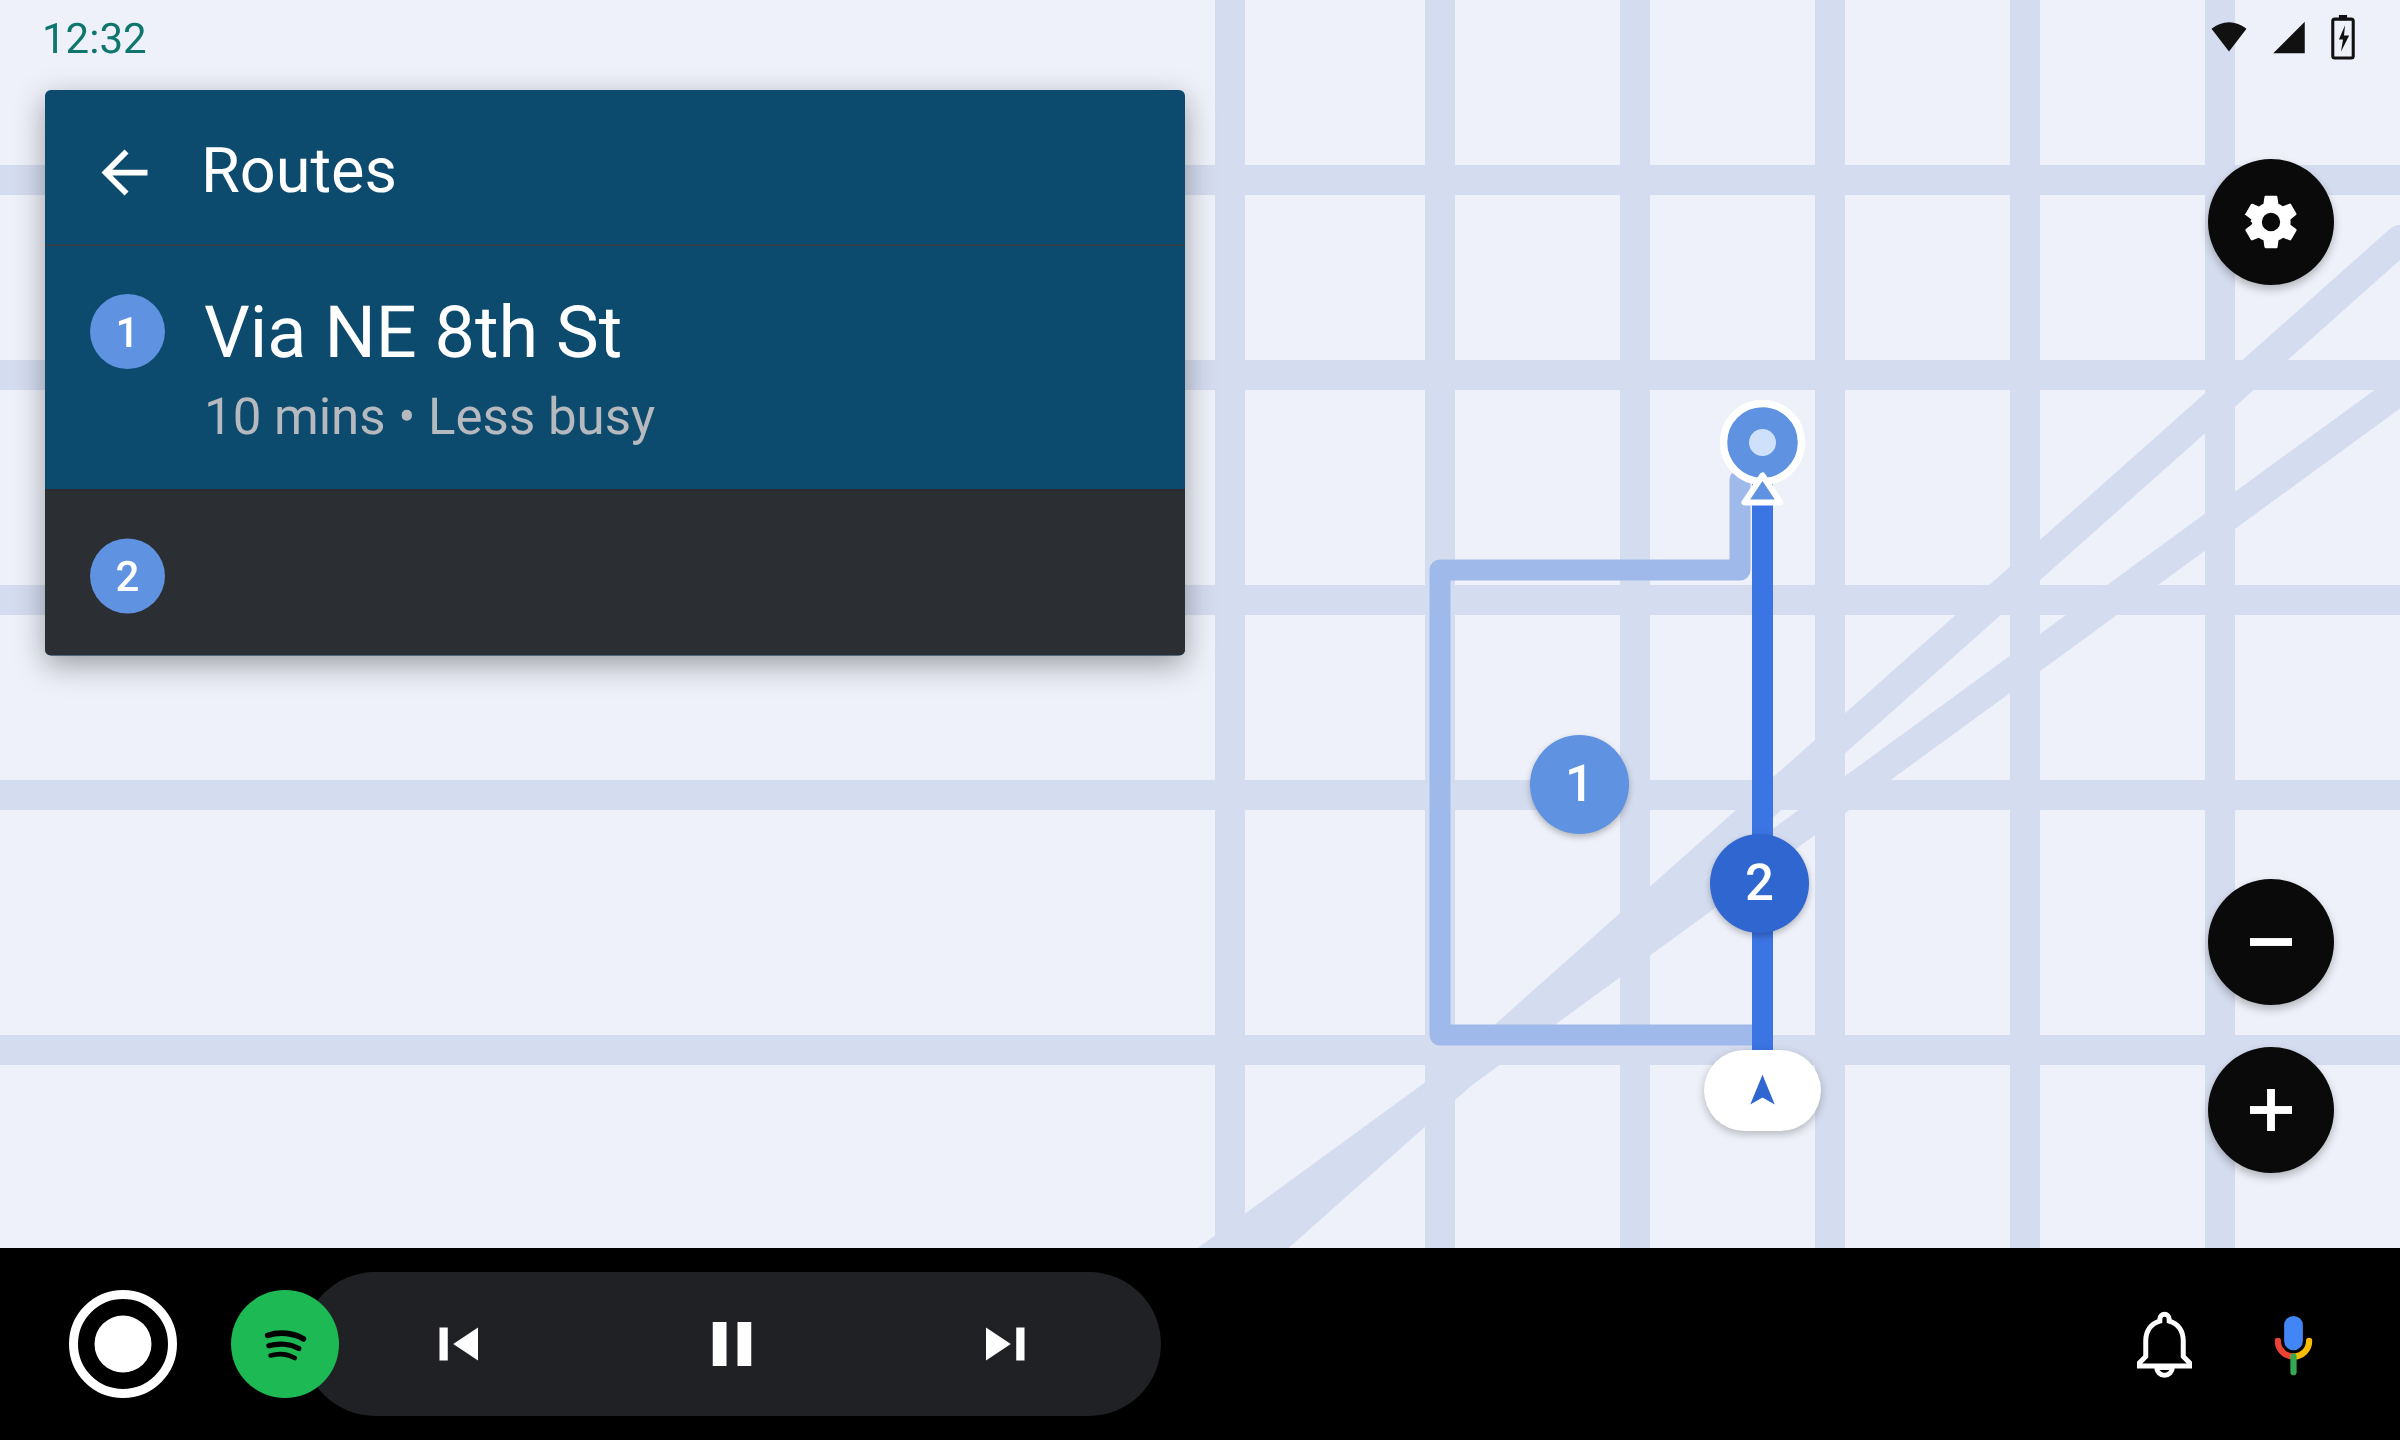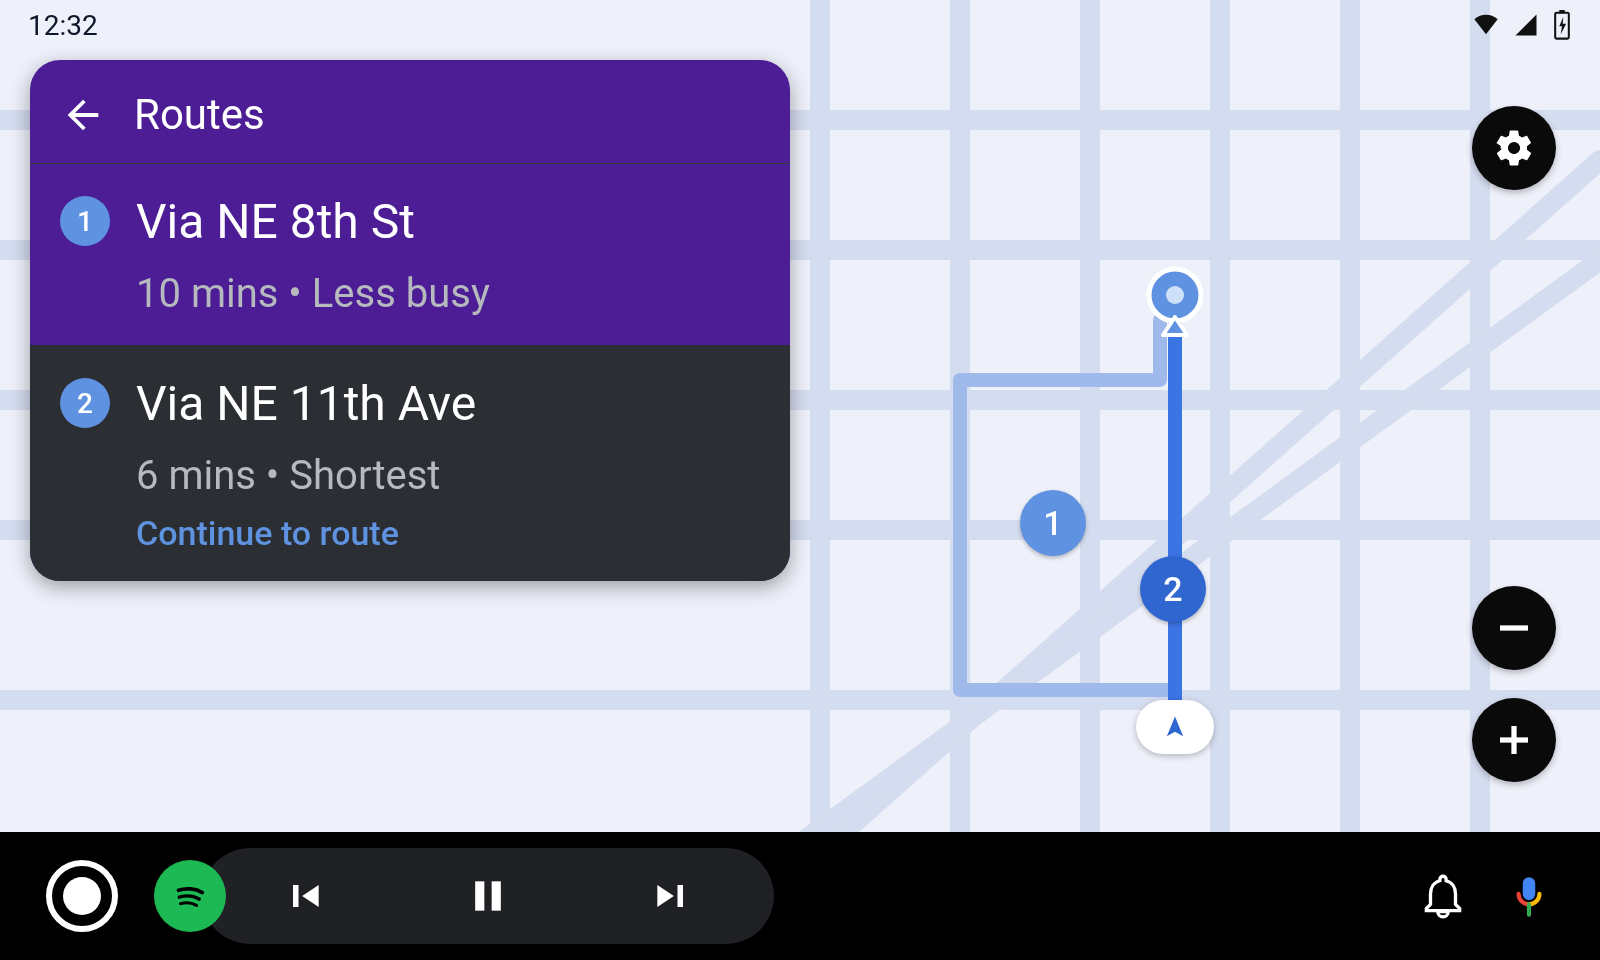--- a/index.html
+++ b/index.html
@@ -19,32 +19,32 @@
     position: absolute; inset: 0; width: 100%; height: 100%;
     background: #eef1fa;
   }
   .map svg { width: 100%; height: 100%; display: block; }
 
   
   .status-bar {
     position: absolute; top: 0; left: 0; right: 0; height: 50px;
     display: flex; align-items: center; justify-content: space-between;
     padding: 0 28px;
-    font-size: 28px; font-weight: 400; color: #0f172a;
+    font-size: 28px; font-weight: 400; color: #0f766e;
   }
   .status-right { display: flex; align-items: center; gap: 12px; }
   .status-right svg { display: block; }
 
   
   .routes-card {
     position: absolute;
     top: 60px; left: 30px;
     width: 760px;
-    background: #4c1d95;
-    border-radius: 30px;
+    background: #0c4a6e;
+    border-radius: 4px;
     overflow: hidden;
     box-shadow: 0 6px 20px rgba(0,0,0,.35);
     color: #fff;
   }
   .routes-header {
     display: flex; align-items: center; gap: 28px;
     padding: 30px 30px 24px 30px;
     border-bottom: 1px solid #3a3d42;
   }
   .routes-header .back { width: 46px; height: 46px; color: #fff; cursor: pointer; }
@@ -60,21 +60,21 @@
 
   .route-badge {
     flex-shrink: 0;
     width: 50px; height: 50px; border-radius: 50%;
     background: #5f92e0;
     color: #fff; font-size: 28px; font-weight: 500;
     display: flex; align-items: center; justify-content: center;
     margin-top: 4px;
   }
   .route-text .name { font-size: 48px; font-weight: 400; color: #fff; line-height: 1.25; }
-  .route-text .sub  { font-size: 40px; color: #b6b9be; margin-top: 18px; }
+  .route-text .sub  { font-size: 34px; color: #b6b9be; margin-top: 6px; }
   .route-text .continue {
     font-size: 34px; font-weight: 500;
     color: #5f92e0; margin-top: 14px; cursor: pointer;
   }
 
   
   .fab {
     position: absolute;
     width: 84px; height: 84px; border-radius: 50%;
     background: #0a0a0a; color: #fff;
@@ -231,25 +231,20 @@
       </div>
       <div class="route-text">
         <div class="name">Via NE 8th St</div>
         <div class="sub">10 mins • Less busy</div>
       </div>
     </div>
 
     <div class="route-item selected">
       <div class="route-badge">
         <span>2</span>
-      </div>
-      <div class="route-text">
-        <div class="name">Via NE 11th Ave</div>
-        <div class="sub">6 mins • Shortest</div>
-        <div class="continue">Continue to route</div>
       </div>
     </div>
   </div>
 
   <div class="fab fab-settings">
     <svg viewBox="0 0 24 24">
       <path fill="#fff" d="M19.4 13c.04-.33.07-.66.07-1s-.03-.67-.07-1l2.11-1.65c.19-.15.24-.42.12-.64l-2-3.46a.5.5 0 0 0-.6-.22l-2.49 1a7.03 7.03 0 0 0-1.73-1l-.38-2.65A.5.5 0 0 0 14 2h-4a.5.5 0 0 0-.49.42l-.38 2.65c-.63.26-1.2.6-1.73 1l-2.49-1a.5.5 0 0 0-.6.22l-2 3.46c-.12.22-.7.49.12.64L4.54 11c-.04.33-.7.66-.07 1s.3.67.07 1l-2.11 1.65c-.19.15-.24.42-.12.64l2 3.46c.12.22.38.3.6.22l2.49-1c.53.4 1.1.74 1.73 1l.38 2.65c.4.24.25.42.49.42h4c.24 0 .45-.18.49-.42l.38-2.65c.63-.26 1.2-.6 1.73-1l2.49 1c.22.08.48 0 .6-.22l2-3.46c.12-.22.07-.49-.12-.64L19.4 13zM12 15.5A3.5 3.5 0 1 1 12 8.5a3.5 3.5 0 0 1 0 7z"></path>
     </svg>
   </div>
   <div class="fab fab-zoom-out">

